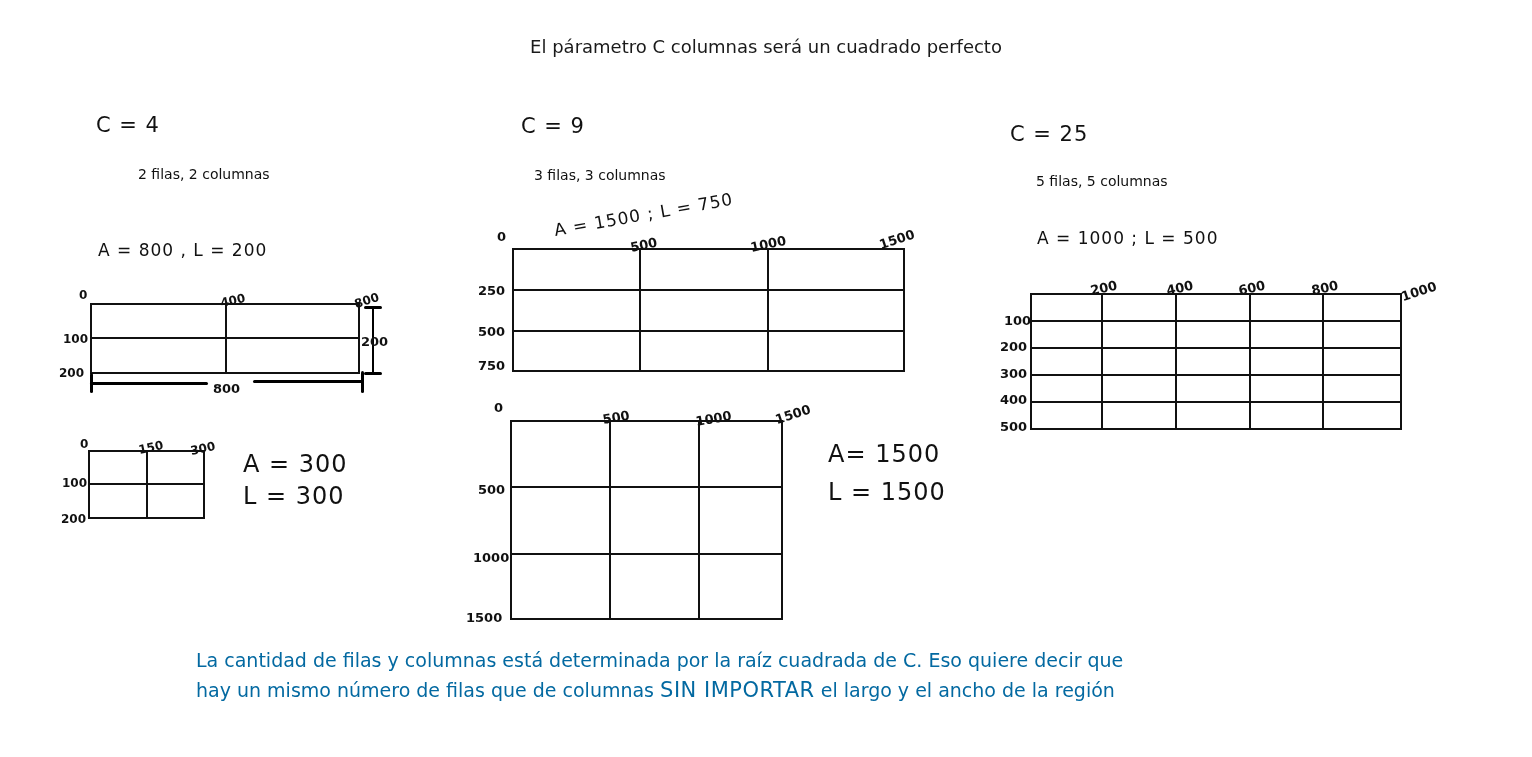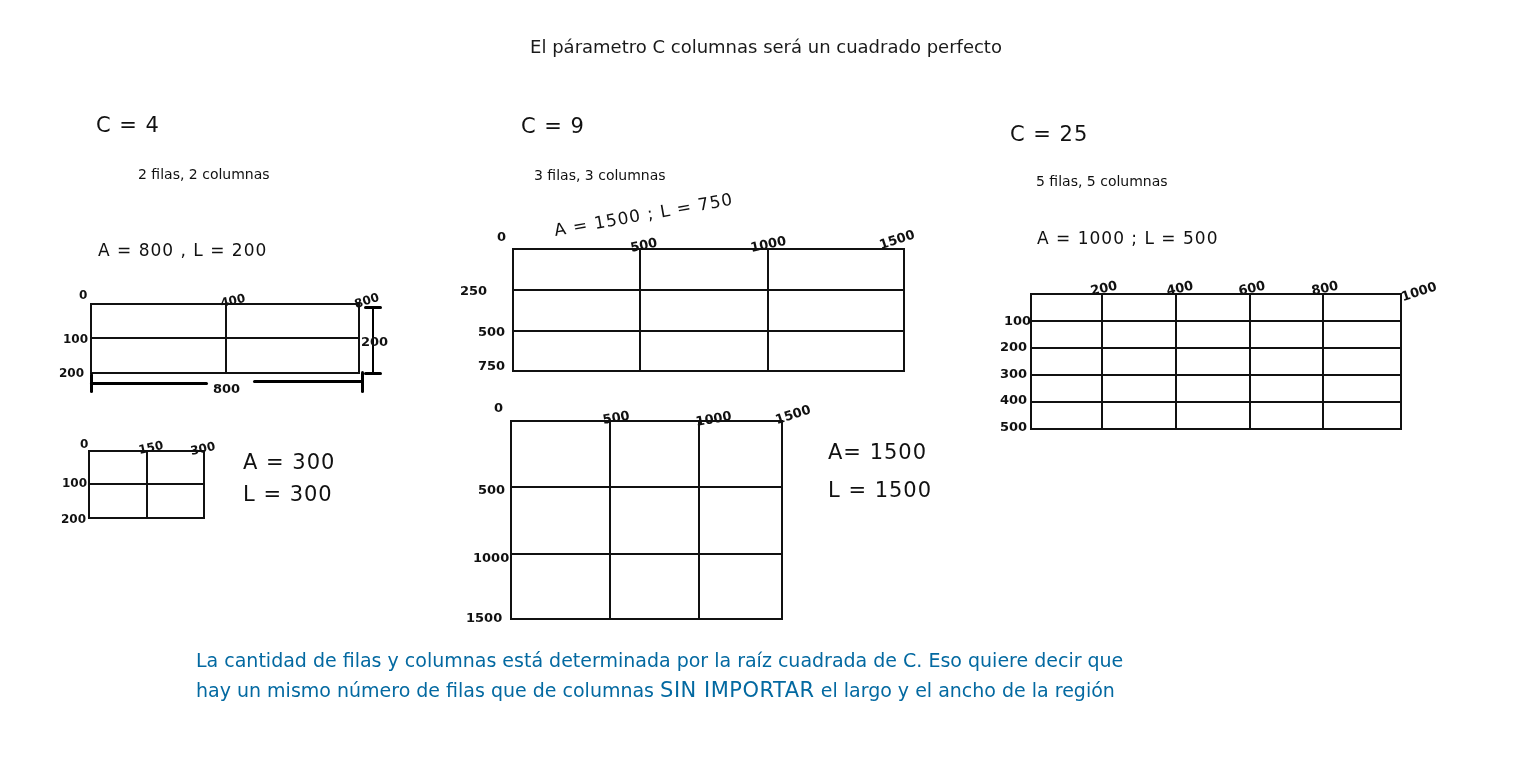--- a/index.html
+++ b/index.html
@@ -32,21 +32,21 @@
     line-height: 30px;
     color: #0369a1;
   }
   .footer .big { font-size: 21px; letter-spacing: 0.5px; }
 
   .c-label { font-size: 21px; letter-spacing: 1px; }
   .sub-label { font-size: 14px; }
   .al-label { font-size: 17px; letter-spacing: 1px; }
   .tick { font-size: 12px; font-weight: bold; }
   .tick-big { font-size: 13px; font-weight: bold; }
-  .al-big { font-size: 21px; letter-spacing: 1px; }
+  .al-big { font-size: 24px; letter-spacing: 1px; }
 
   
   .gridbox { position: absolute; }
   .ln-h, .ln-v {
     position: absolute;
     background: #111111;
   }
   .ln-h { height: 1.5px; }
   .ln-v { width: 1.5px; }
 
@@ -132,21 +132,21 @@
   <div class="ln-h" style="left:0; top:122px; width:393px;"></div>
   <div class="ln-v" style="left:0; top:0; height:124px;"></div>
   <div class="ln-v" style="left:127px; top:0; height:124px;"></div>
   <div class="ln-v" style="left:255px; top:0; height:124px;"></div>
   <div class="ln-v" style="left:391px; top:0; height:124px;"></div>
 </div>
 <div class="abs tick-big" style="left:497px; top:229px;">0</div>
 <div class="abs tick-big rot-m12" style="left:632px; top:240px;">500</div>
 <div class="abs tick-big rot-m12" style="left:752px; top:240px;">1000</div>
 <div class="abs tick-big rot-m18" style="left:882px; top:237px;">1500</div>
-<div class="abs tick-big" style="left:460px; top:283px;">250</div>
+<div class="abs tick-big" style="left:478px; top:283px;">250</div>
 <div class="abs tick-big" style="left:478px; top:324px;">500</div>
 <div class="abs tick-big" style="left:478px; top:358px;">750</div>
 
 <div class="gridbox" style="left:510px; top:420px; width:273px; height:200px;">
   <div class="ln-h" style="left:0; top:0; width:273px;"></div>
   <div class="ln-h" style="left:0; top:66px; width:273px;"></div>
   <div class="ln-h" style="left:0; top:133px; width:273px;"></div>
   <div class="ln-h" style="left:0; top:198px; width:273px;"></div>
   <div class="ln-v" style="left:0; top:0; height:200px;"></div>
   <div class="ln-v" style="left:99px; top:0; height:200px;"></div>

